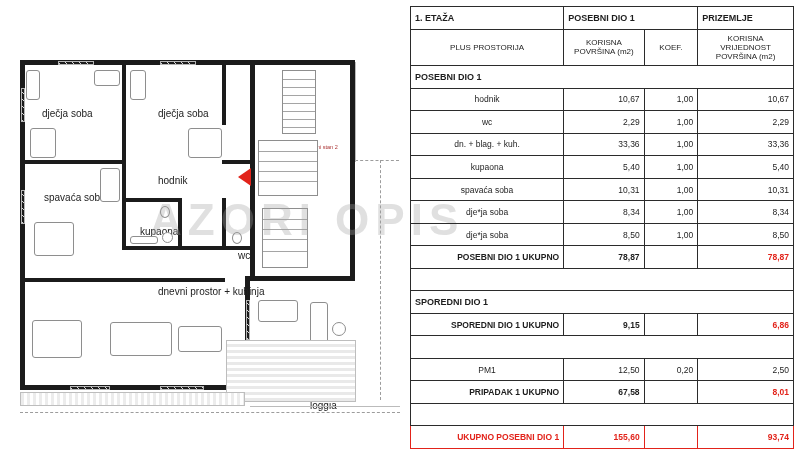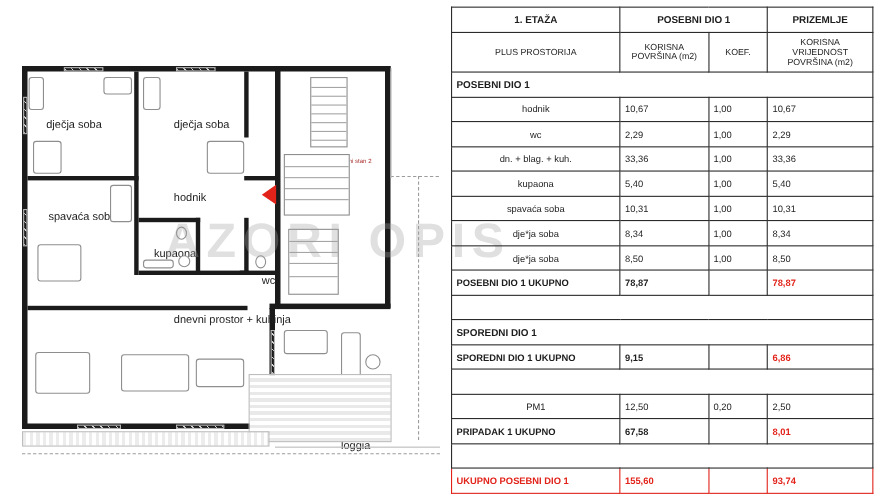--- a/index.html
+++ b/index.html
@@ -75,26 +75,26 @@
     color:#1d1d1d;
     table-layout:fixed;
   }
   table.spec td {
     border:1px solid #2b2b2b;
     padding:2px 4px;
     vertical-align:middle;
     height:20px;
   }
   .c-name { text-align:center; }
-  .c-num  { text-align:left; }
-  .hdr { font-weight:bold; text-align:center; font-size:9px; }
+  .c-num  { text-align:right; }
+  .hdr { font-weight:bold; text-align:left; font-size:9px; }
   .hdr2 { text-align:center; font-size:8px; line-height:1.15; }
   .section { font-weight:bold; text-align:left; padding-left:8px; font-size:9px; }
   .total { font-weight:bold; }
-  .total-left { font-weight:bold; text-align:left; padding-left:8px;margin-top:16px; }
+  .total-left { font-weight:bold; text-align:right; padding-left:8px;margin-top:16px; }
   .red { color:#e2231a; }
   .redbox td { border:1.6px solid #e2231a !important; color:#e2231a; font-weight:bold; }
   .gap td { border:none; height:7px; }
 </style>
 </head>
 <body>
 
 <div id="page">
 
   <div id="plan-panel">

